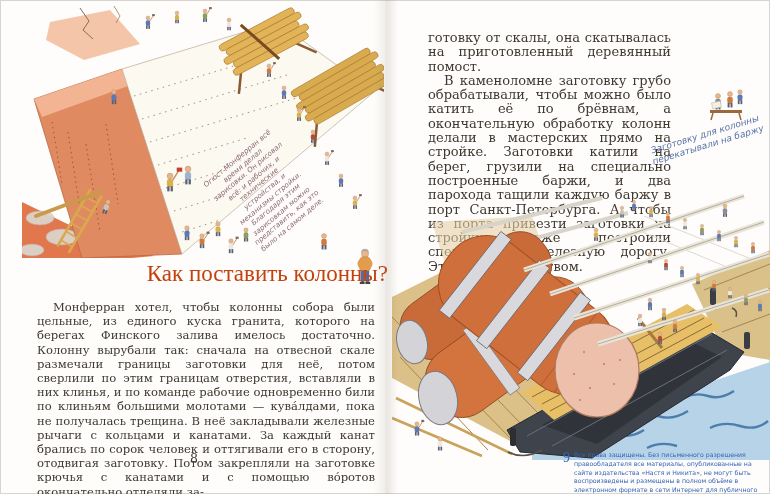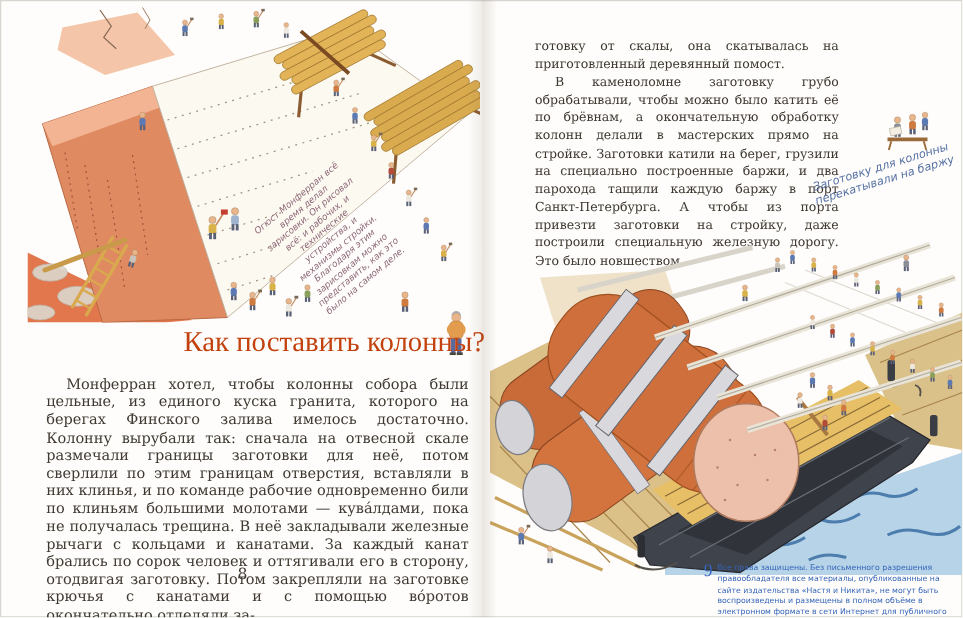--- a/index.html
+++ b/index.html
@@ -8,21 +8,21 @@
   .gutter{position:absolute;left:374px;top:0;width:24px;height:494px;pointer-events:none;
           background:linear-gradient(90deg,rgba(130,110,95,0) 0%,rgba(130,110,95,.10) 44%,rgba(130,110,95,.17) 52%,rgba(130,110,95,0) 100%);}
   .illus{position:absolute;}
   h1.heading{position:absolute;left:0;top:261px;width:388px;margin:0;text-align:right;
           font-family:"Liberation Serif",serif;font-weight:400;font-size:23px;color:#c2410c;}
   .body-left{position:absolute;left:37px;top:300px;width:338px;margin:0;
           font-size:11.6px;line-height:14.2px;color:#3e3830;text-align:justify;text-indent:16px;}
   .pagenum-left{position:absolute;left:0;top:451px;width:388px;text-align:center;
           font-size:12.5px;color:#3e3830;}
   .text-right{position:absolute;left:428px;top:31px;width:243px;}
-  .text-right p{margin:0;font-size:10px;line-height:14.3px;color:#3e3830;text-align:justify;}
+  .text-right p{margin:0;font-size:13px;line-height:14.3px;color:#3e3830;text-align:justify;}
   .text-right p.p2{text-indent:16px;}
   .slab-note{position:absolute;left:201px;top:184px;width:88px;transform:rotate(-40deg);
           transform-origin:0 0;font-family:"DejaVu Sans",sans-serif;font-style:italic;
           font-size:7.2px;line-height:8.6px;color:#8d6878;text-align:center;}
   .barge-note{position:absolute;left:646px;top:147px;width:120px;transform:rotate(-17deg);
           transform-origin:0 0;font-family:"DejaVu Sans",sans-serif;font-style:italic;
           font-size:9px;line-height:11px;color:#5671a5;text-align:center;}
   .copyright{position:absolute;left:563px;top:451px;width:207px;display:flex;align-items:flex-start;color:#3565b8;}
   .copyright .num{font-family:"Liberation Serif",serif;font-size:14px;line-height:13px;margin-right:4px;}
   .copyright .ctext{font-family:"DejaVu Sans",sans-serif;font-size:6.2px;line-height:8.8px;}

